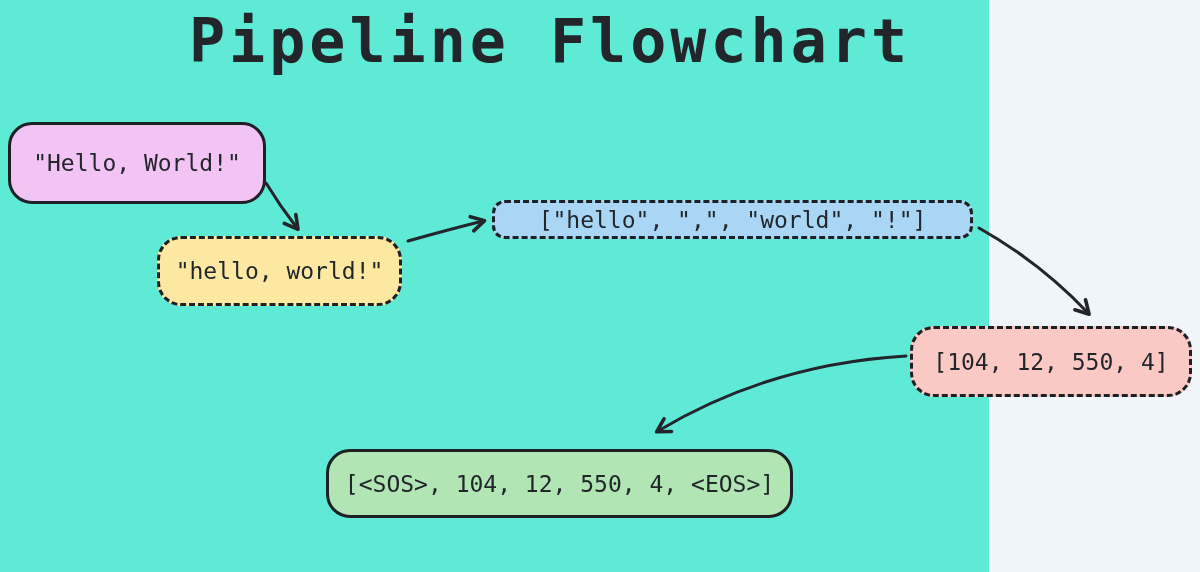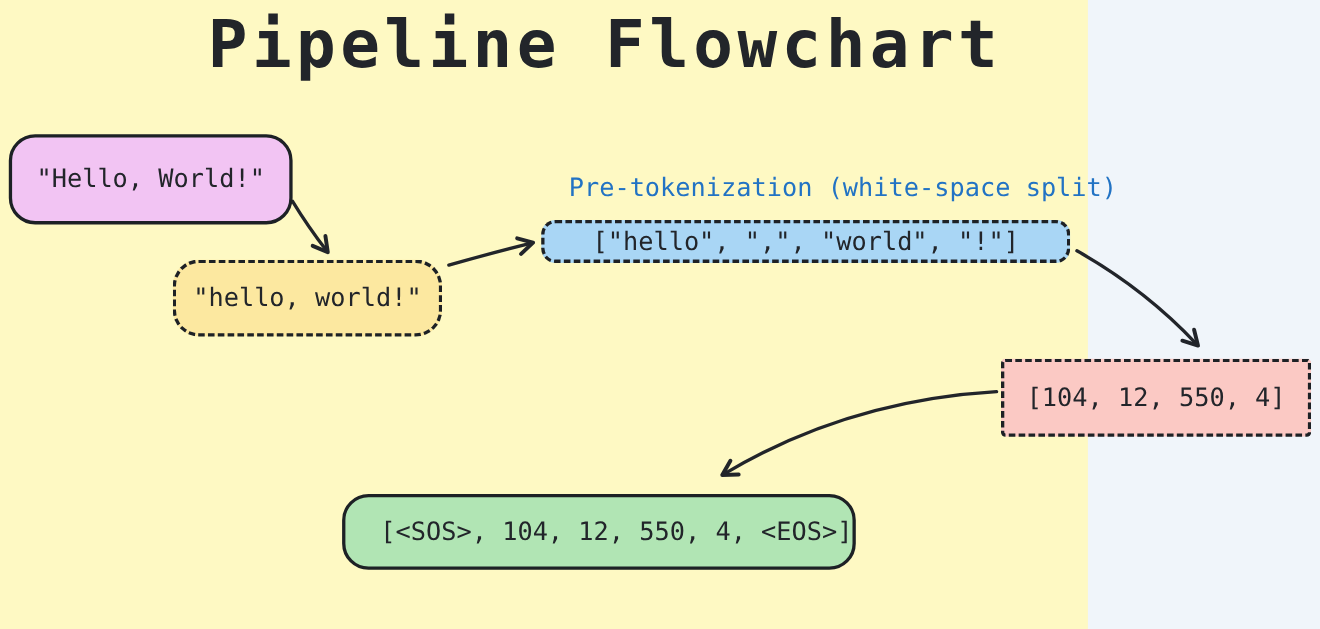--- a/index.html
+++ b/index.html
@@ -6,21 +6,21 @@
   html, body { width: 1200px; height: 572px; }
   body {
     font-family: "DejaVu Sans Mono", "Liberation Mono", monospace;
     background: #f0f5fa;
     overflow: hidden;
   }
   .canvas {
     position: relative;
     width: 989px;
     height: 572px;
-    background: #fef9c3;
+    background: #5eead4;
   }
   .title {
     position: absolute;
     left: 0;
     top: 6px;
     width: 1100px;
     text-align: center;
     font-size: 60px;
     font-weight: bold;
     letter-spacing: 4px;
@@ -51,25 +51,25 @@
   .node-normalized {
     left: 157px; top: 236px; width: 245px; height: 70px;
     background: #fce8a0; border-radius: 24px;
   }
   .node-pretokenized {
     left: 492px; top: 200px; width: 481px; height: 39px;
     background: #a9d6f5; border-radius: 13px;
   }
   .node-ids {
     left: 910px; top: 326px; width: 282px; height: 71px;
-    background: #fbc9c4; border-radius: 4px;
+    background: #fbc9c4; border-radius: 24px;
   }
   .node-final {
-    left: 311px; top: 449px; width: 467px; height: 69px;
-    background: #b1e5b4; border-radius: 24px; justify-content: flex-end;
+    left: 326px; top: 449px; width: 467px; height: 69px;
+    background: #b1e5b4; border-radius: 24px;
   }
   .step-label {
     position: absolute;
     font-size: 23px;
     color: #2273c4;
     white-space: nowrap;
   }
   .label-pretokenization { left: 517px; top: 158px; }
   .label-normalization  { left: 50px;  top: 317px; }
   .label-model          { left: 855px; top: 406px; }
@@ -107,18 +107,17 @@
   </div>
 
   <div class="node dashed node-ids">
     <span>[104, 12, 550, 4]</span>
   </div>
 
   <div class="node node-final">
     <span>[&lt;SOS&gt;, 104, 12, 550, 4, &lt;EOS&gt;]</span>
   </div>
 
-  <div class="step-label label-pretokenization">Pre-tokenization (white-space split)</div>
 
 
 
 
 </div>
 
 </body></html>

